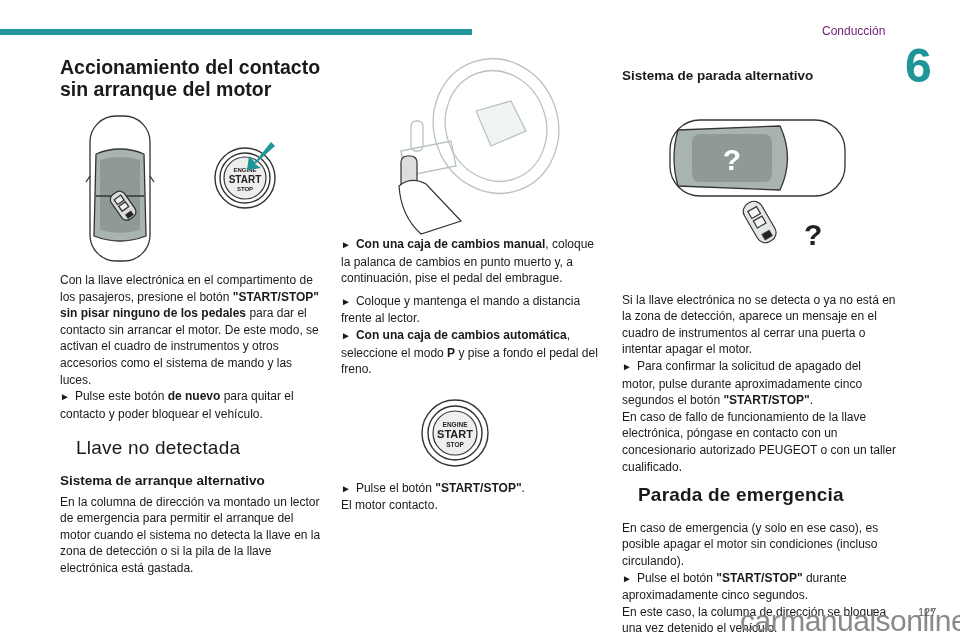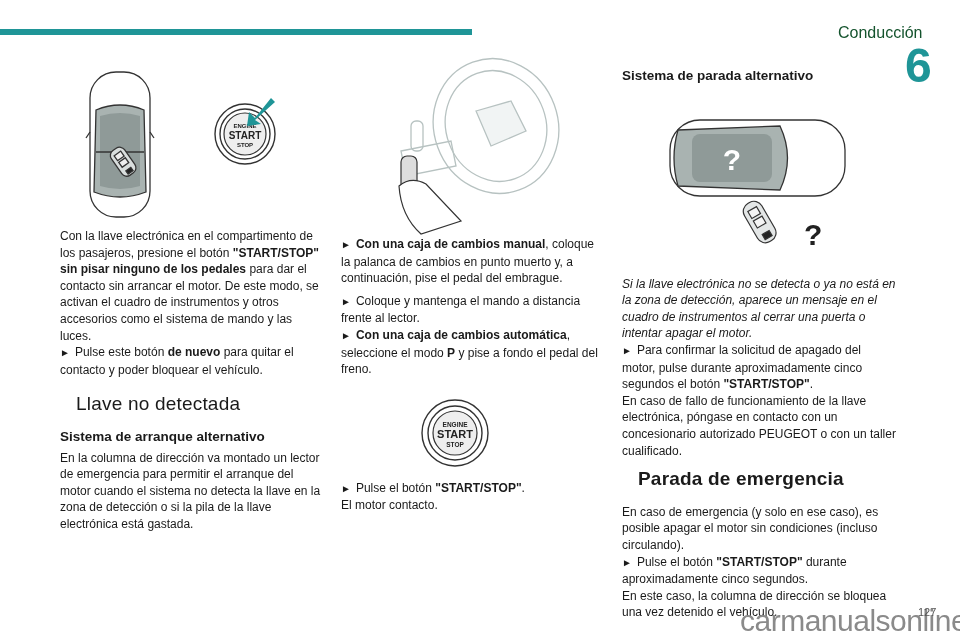--- a/index.html
+++ b/index.html
@@ -2,21 +2,21 @@
 <html><head>
 <meta charset="utf-8">
 <style>
   html, body { margin: 0; padding: 0; }
   body {
     width: 960px; height: 640px; position: relative; overflow: hidden;
     background: #ffffff; color: #1a1a1a;
     font-family: "Liberation Sans", sans-serif;
   }
   .top-rule { position: absolute; left: 0; top: 29px; width: 472px; height: 6px; background: #1f9597; }
-  .running-head { position: absolute; left: 822px; top: 24px; font-size: 16px; color: #14532d; margin-left: 16px; }
+  .running-head { position: absolute; left: 822px; top: 24px; font-size: 12px; color: #701a75; }
   .chapter-num { position: absolute; left: 905px; top: 42px; font-size: 48px; font-weight: bold; color: #1f9597; line-height: 1; }
   .col { position: absolute; font-size: 12px; line-height: 16.6px; color: #1a1a1a; }
   .col1 { left: 60px; top: 56px; width: 265px; }
   .col2 { left: 341px; top: 56px; width: 265px; }
   .col3 { left: 622px; top: 56px; width: 275px; }
   h1.sec { font-size: 19.5px; font-weight: bold; line-height: 22px; margin: 0; }
   h2.big { font-size: 19px; font-weight: normal; margin: 16px; letter-spacing: 0.2px; }
   h2.big b { font-weight: bold; }
   h3.sub { font-size: 13.5px; font-weight: bold; margin: 0; }
   p { margin: 0; }
@@ -27,20 +27,21 @@
   .page-num { position: absolute; left: 918px; top: 606px; font-size: 11px; color: #555; }
 </style>
 </head>
 <body>
 
 <div class="top-rule"></div>
 <div class="running-head">Conducción</div>
 <div class="chapter-num">6</div>
 
 <div class="col col1">
+  <h1 class="sec">Accionamiento del contacto sin arranque del motor</h1>
   <div class="fig" style="height:160px; margin-top:8px;">
     <svg width="265" height="160" viewBox="0 0 265 160">
       <g transform="translate(30,8)" stroke="#333" stroke-width="1.3" fill="none">
         <rect x="0" y="0" width="60" height="145" rx="26" fill="#fff"></rect>
         <path d="M6 38 Q30 28 54 38 L56 120 Q30 130 4 120 Z" fill="#a9b3b1"></path>
         <path d="M10 44 Q30 38 50 44 L50 114 Q30 120 10 114 Z" fill="#8f9a98" stroke="none"></path>
         <line x1="6" y1="80" x2="54" y2="80"></line>
         <path d="M-4 66 l4 -6 M64 66 l-4 -6"></path>
         <g transform="translate(18,82) rotate(-35)">
           <rect x="0" y="0" width="16" height="30" rx="6" fill="#d9dedd"></rect>
@@ -118,21 +119,21 @@
       </g>
       <g transform="translate(118,115) rotate(-30)" stroke="#333" stroke-width="1.2">
         <rect x="0" y="0" width="20" height="44" rx="9" fill="#e3e6e6"></rect>
         <rect x="5" y="7" width="10" height="8" fill="#f4f4f4"></rect>
         <rect x="5" y="18" width="10" height="8" fill="#f4f4f4"></rect>
         <rect x="6" y="34" width="8" height="6" fill="#222"></rect>
       </g>
       <text x="182" y="152" font-size="30" font-weight="bold" fill="#222" font-family="Liberation Sans, sans-serif">?</text>
     </svg>
   </div>
-  <p style="margin-top:8px;font-style:italic;">Si la llave electrónica no se detecta o ya no está en la zona de detección, aparece un mensaje en el cuadro de instrumentos al cerrar una puerta o intentar apagar el motor.</p>
+  <p style="margin-top:24px;">Si la llave electrónica no se detecta o ya no está en la zona de detección, aparece un mensaje en el cuadro de instrumentos al cerrar una puerta o intentar apagar el motor.</p>
   <p><span class="tri">►</span><span>Para confirmar la solicitud de apagado del motor, pulse durante aproximadamente cinco segundos el botón </span><b>"START/STOP"</b><span>.</span></p>
   <p>En caso de fallo de funcionamiento de la llave electrónica, póngase en contacto con un concesionario autorizado PEUGEOT o con un taller cualificado.</p>
   <h2 class="big" style="margin-top:12px;"><b>Parada de emergencia</b></h2>
   <p style="margin-top:6px;">En caso de emergencia (y solo en ese caso), es posible apagar el motor sin condiciones (incluso circulando).</p>
   <p><span class="tri">►</span><span>Pulse el botón </span><b>"START/STOP"</b><span> durante aproximadamente cinco segundos.</span></p>
   <p>En este caso, la columna de dirección se bloquea una vez detenido el vehículo.</p>
 </div>
 
 <div class="watermark">carmanualsonline.info</div>
 <div class="page-num">127</div>

